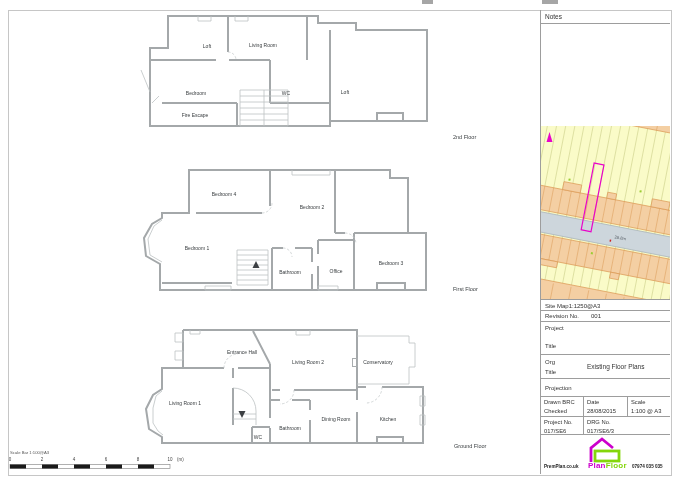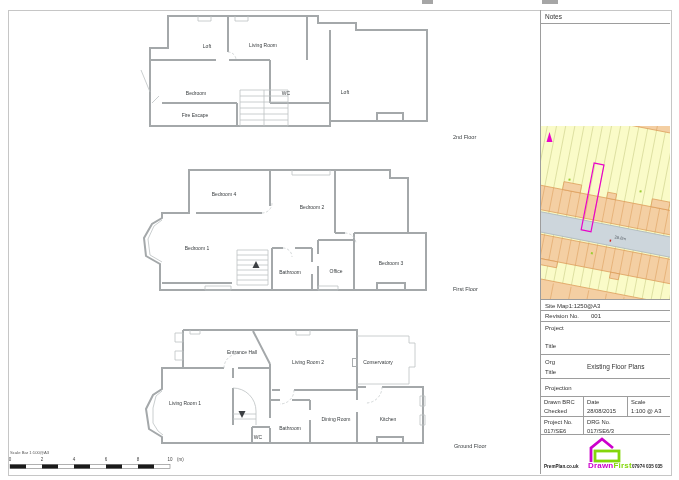--- a/index.html
+++ b/index.html
@@ -222,15 +222,15 @@
     <span class="cline" style="top:10px">017/SE6/3</span>
   </div>
 </div>
 
 <span class="footer-small" style="left:544px;top:464px">PremPlan.co.uk</span>
 <svg class="abs" style="left:586px;top:436px" width="38" height="27" viewBox="0 0 38 27">
   <path d="M5,26 V12 L16,3 L27,12" fill="none" stroke="#cc00cc" stroke-width="2.8"></path>
   <rect x="9" y="15" width="24" height="10" fill="#ffffff" stroke="#84d60a" stroke-width="2.8"></rect>
 </svg>
 <div class="logo-text">
-  <span style="color:#cc00cc">Drawn</span><span style="color:#84d60a">First</span>
+  <span style="color:#cc00cc">Plan</span><span style="color:#84d60a">Floor</span>
 </div>
 <span class="footer-small" style="left:632px;top:464px">07974 035 035</span>
 
 </body></html>

